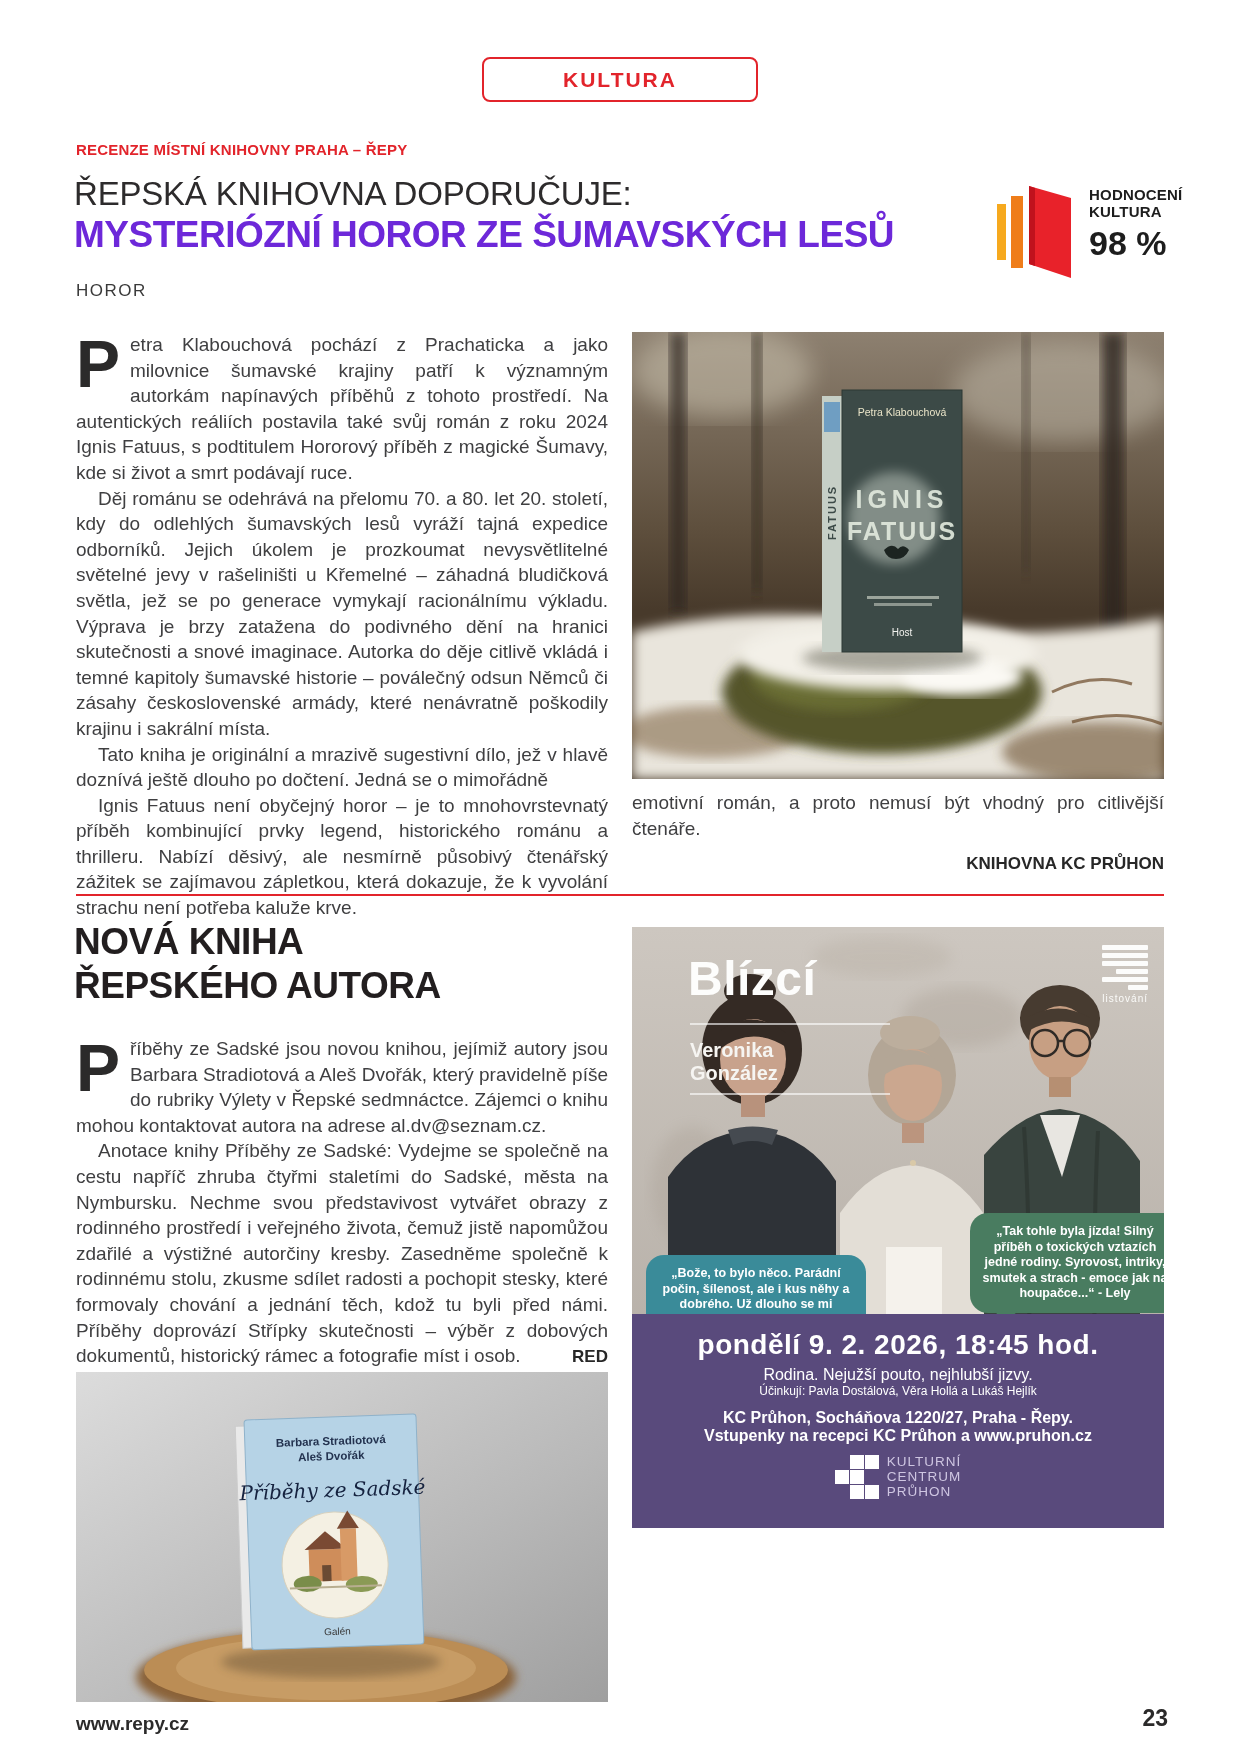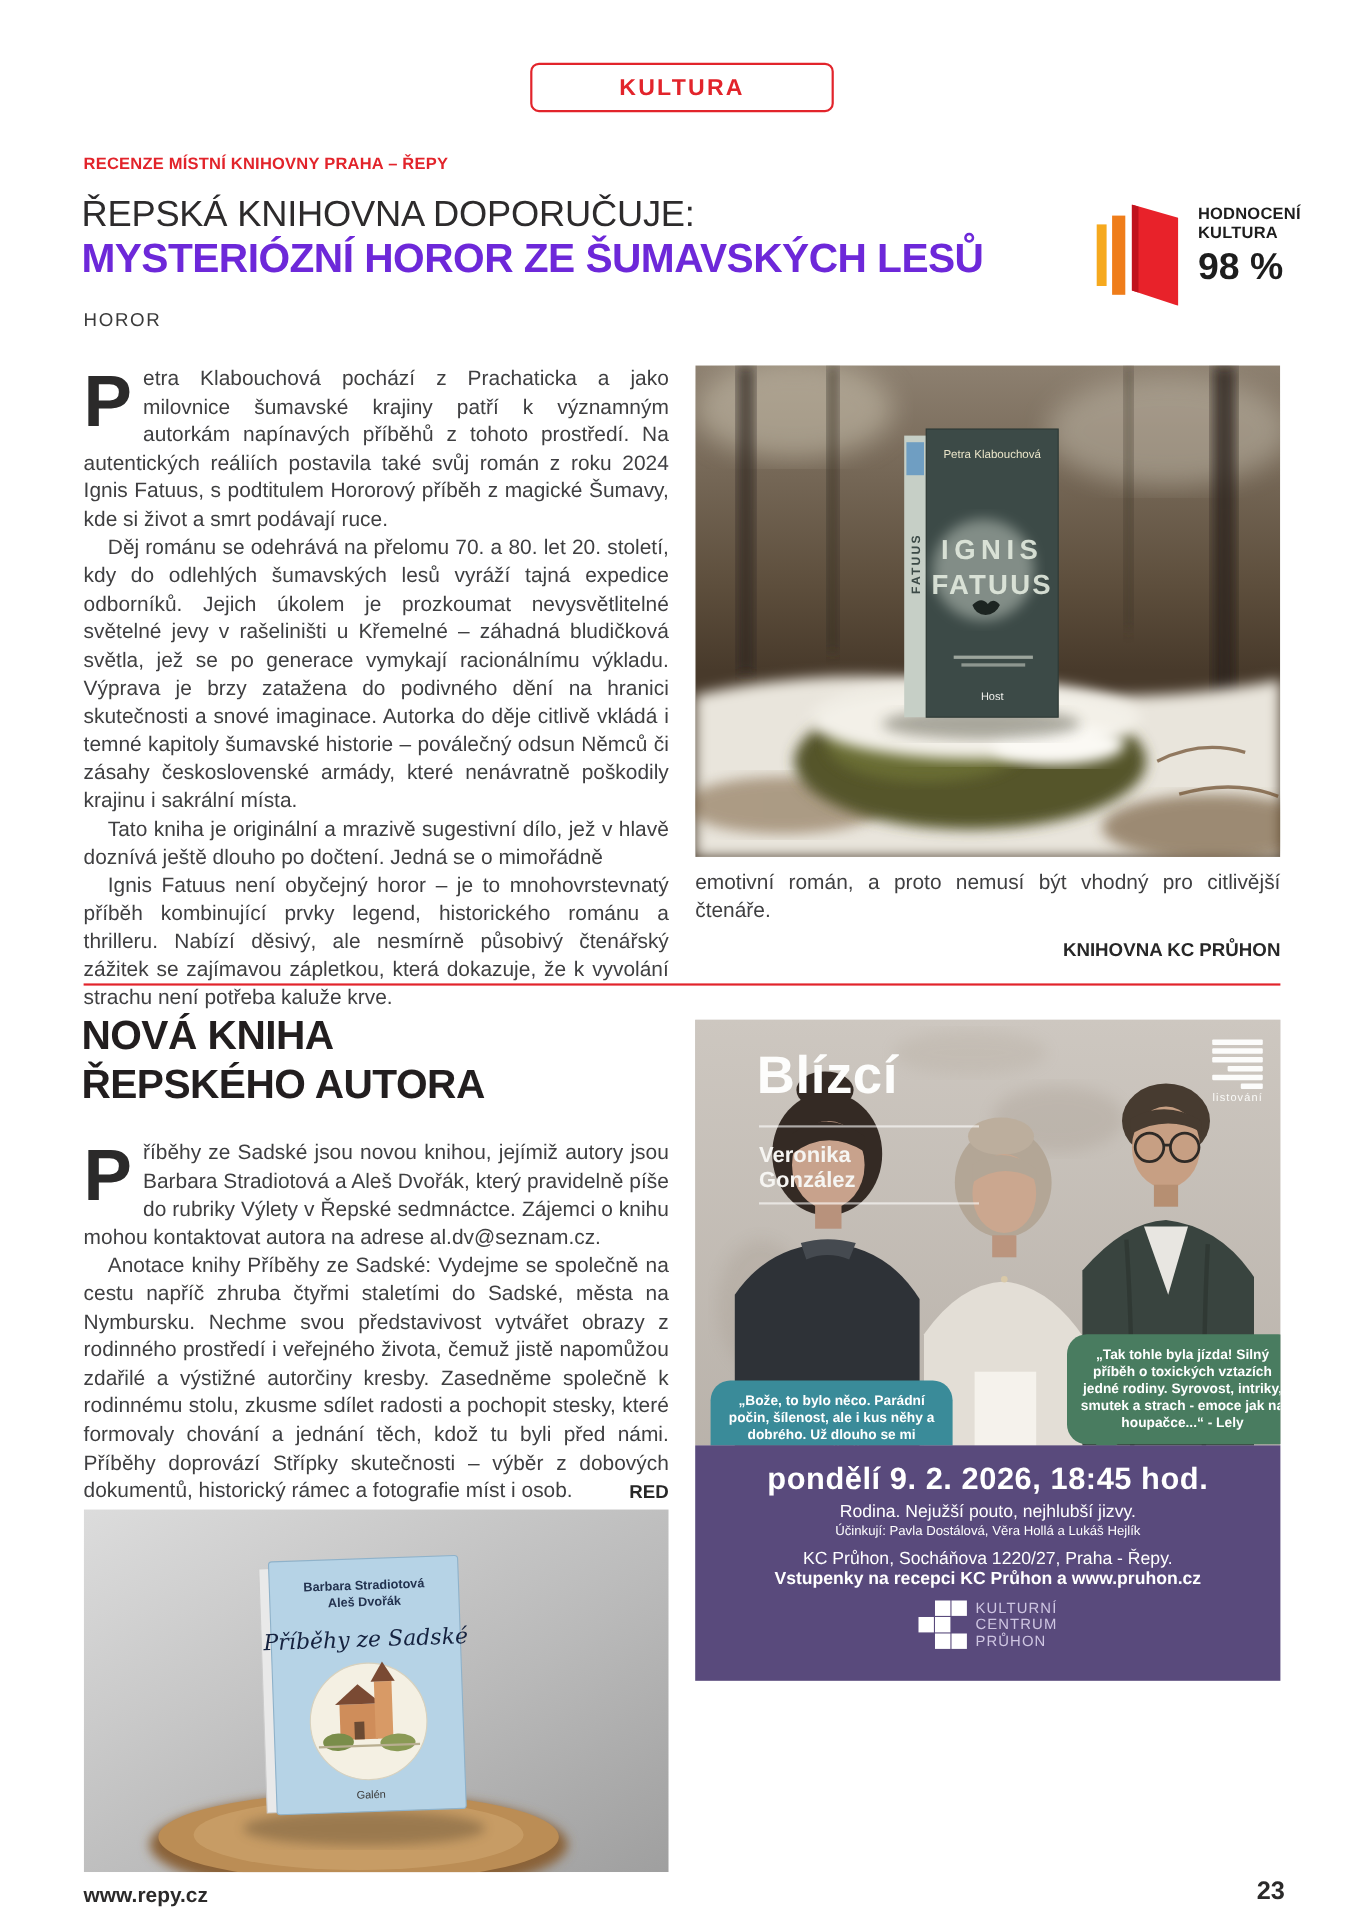--- a/index.html
+++ b/index.html
@@ -51,21 +51,21 @@
   .bubble-brown{left:212px;top:418px;width:150px;background:#b28049;}
   .bubble-brown:after{right:18px;bottom:-14px;border-width:16px 4px 0 18px;border-color:#b28049 transparent transparent transparent;}
   .bubble-green{left:338px;top:286px;width:186px;background:#497c60;}
   .bubble-green:after{left:26px;bottom:-14px;border-width:16px 18px 0 4px;border-color:#497c60 transparent transparent transparent;}
   
   .banner{position:relative;width:532px;height:214px;background:#594a7c;color:#ffffff;text-align:center;box-sizing:border-box;padding-top:12px;}
   .banner .l1{font-size:17.5px;font-weight:800;}
   .banner .l2{font-size:28px;font-weight:800;margin-top:3px;letter-spacing:.5px;}
   .banner .l3{font-size:16px;margin-top:5px;}
   .banner .l4{font-size:12px;}
-  .banner .l5{font-size:16px;font-weight:400;margin-top:11px;}
+  .banner .l5{font-size:16px;font-weight:700;margin-top:11px;}
   .banner .l6{font-size:16px;font-weight:800;}
   .kc-logo{display:flex;justify-content:center;align-items:center;margin-top:9px;}
   .kc-squares{width:44px;height:44px;display:grid;grid-template-columns:repeat(3,14px);grid-template-rows:repeat(3,14px);gap:1px;}
   .kc-squares i{background:transparent;}
   .kc-squares i.on{background:#ffffff;}
   .kc-name{margin-left:8px;text-align:left;font-size:13.5px;line-height:15px;color:#cfc6e2;letter-spacing:1px;}
   
   .footer-site{position:absolute;left:76px;top:1713px;font-size:19px;font-weight:800;color:#2b2a2a;}
   .footer-page{position:absolute;right:72px;top:1705px;font-size:23px;font-weight:800;color:#2b2a2a;margin-left:43px;}
   svg{display:block;}

